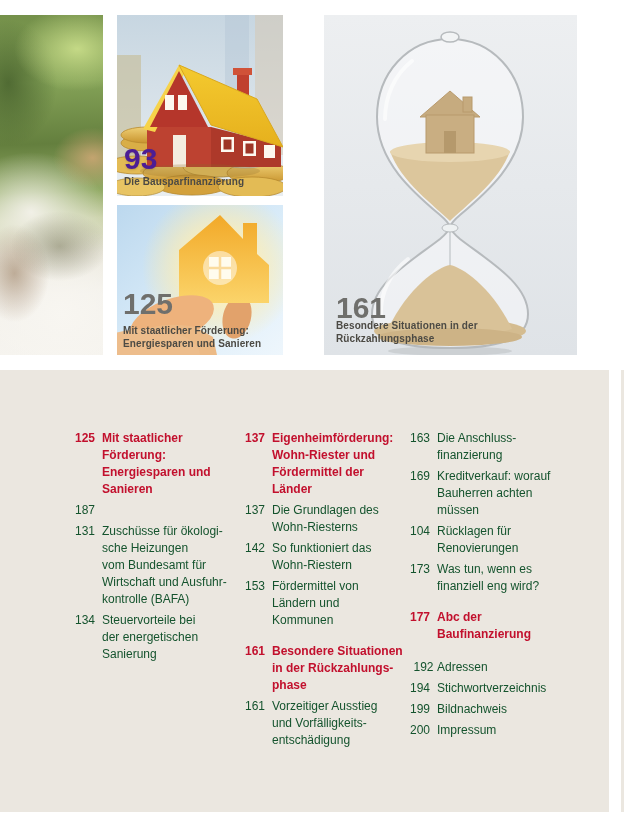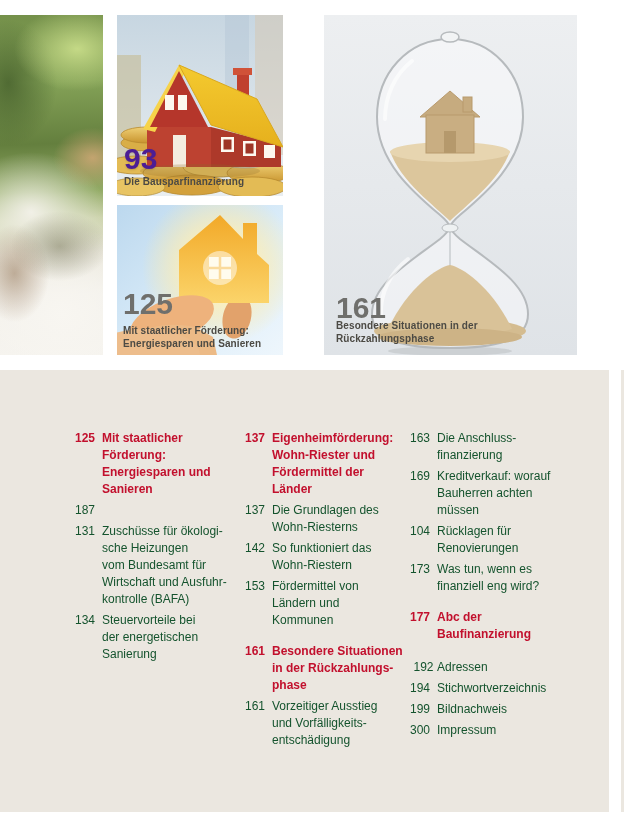--- a/index.html
+++ b/index.html
@@ -285,16 +285,16 @@
   </div>
   <div class="toc-item">
     <span class="num">194</span>
     <span class="txt">Stichwortverzeichnis</span>
   </div>
   <div class="toc-item">
     <span class="num">199</span>
     <span class="txt">Bildnachweis</span>
   </div>
   <div class="toc-item">
-    <span class="num">300</span>
+    <span class="num">200</span>
     <span class="txt">Impressum</span>
   </div>
 </div>
 
 </body></html>

